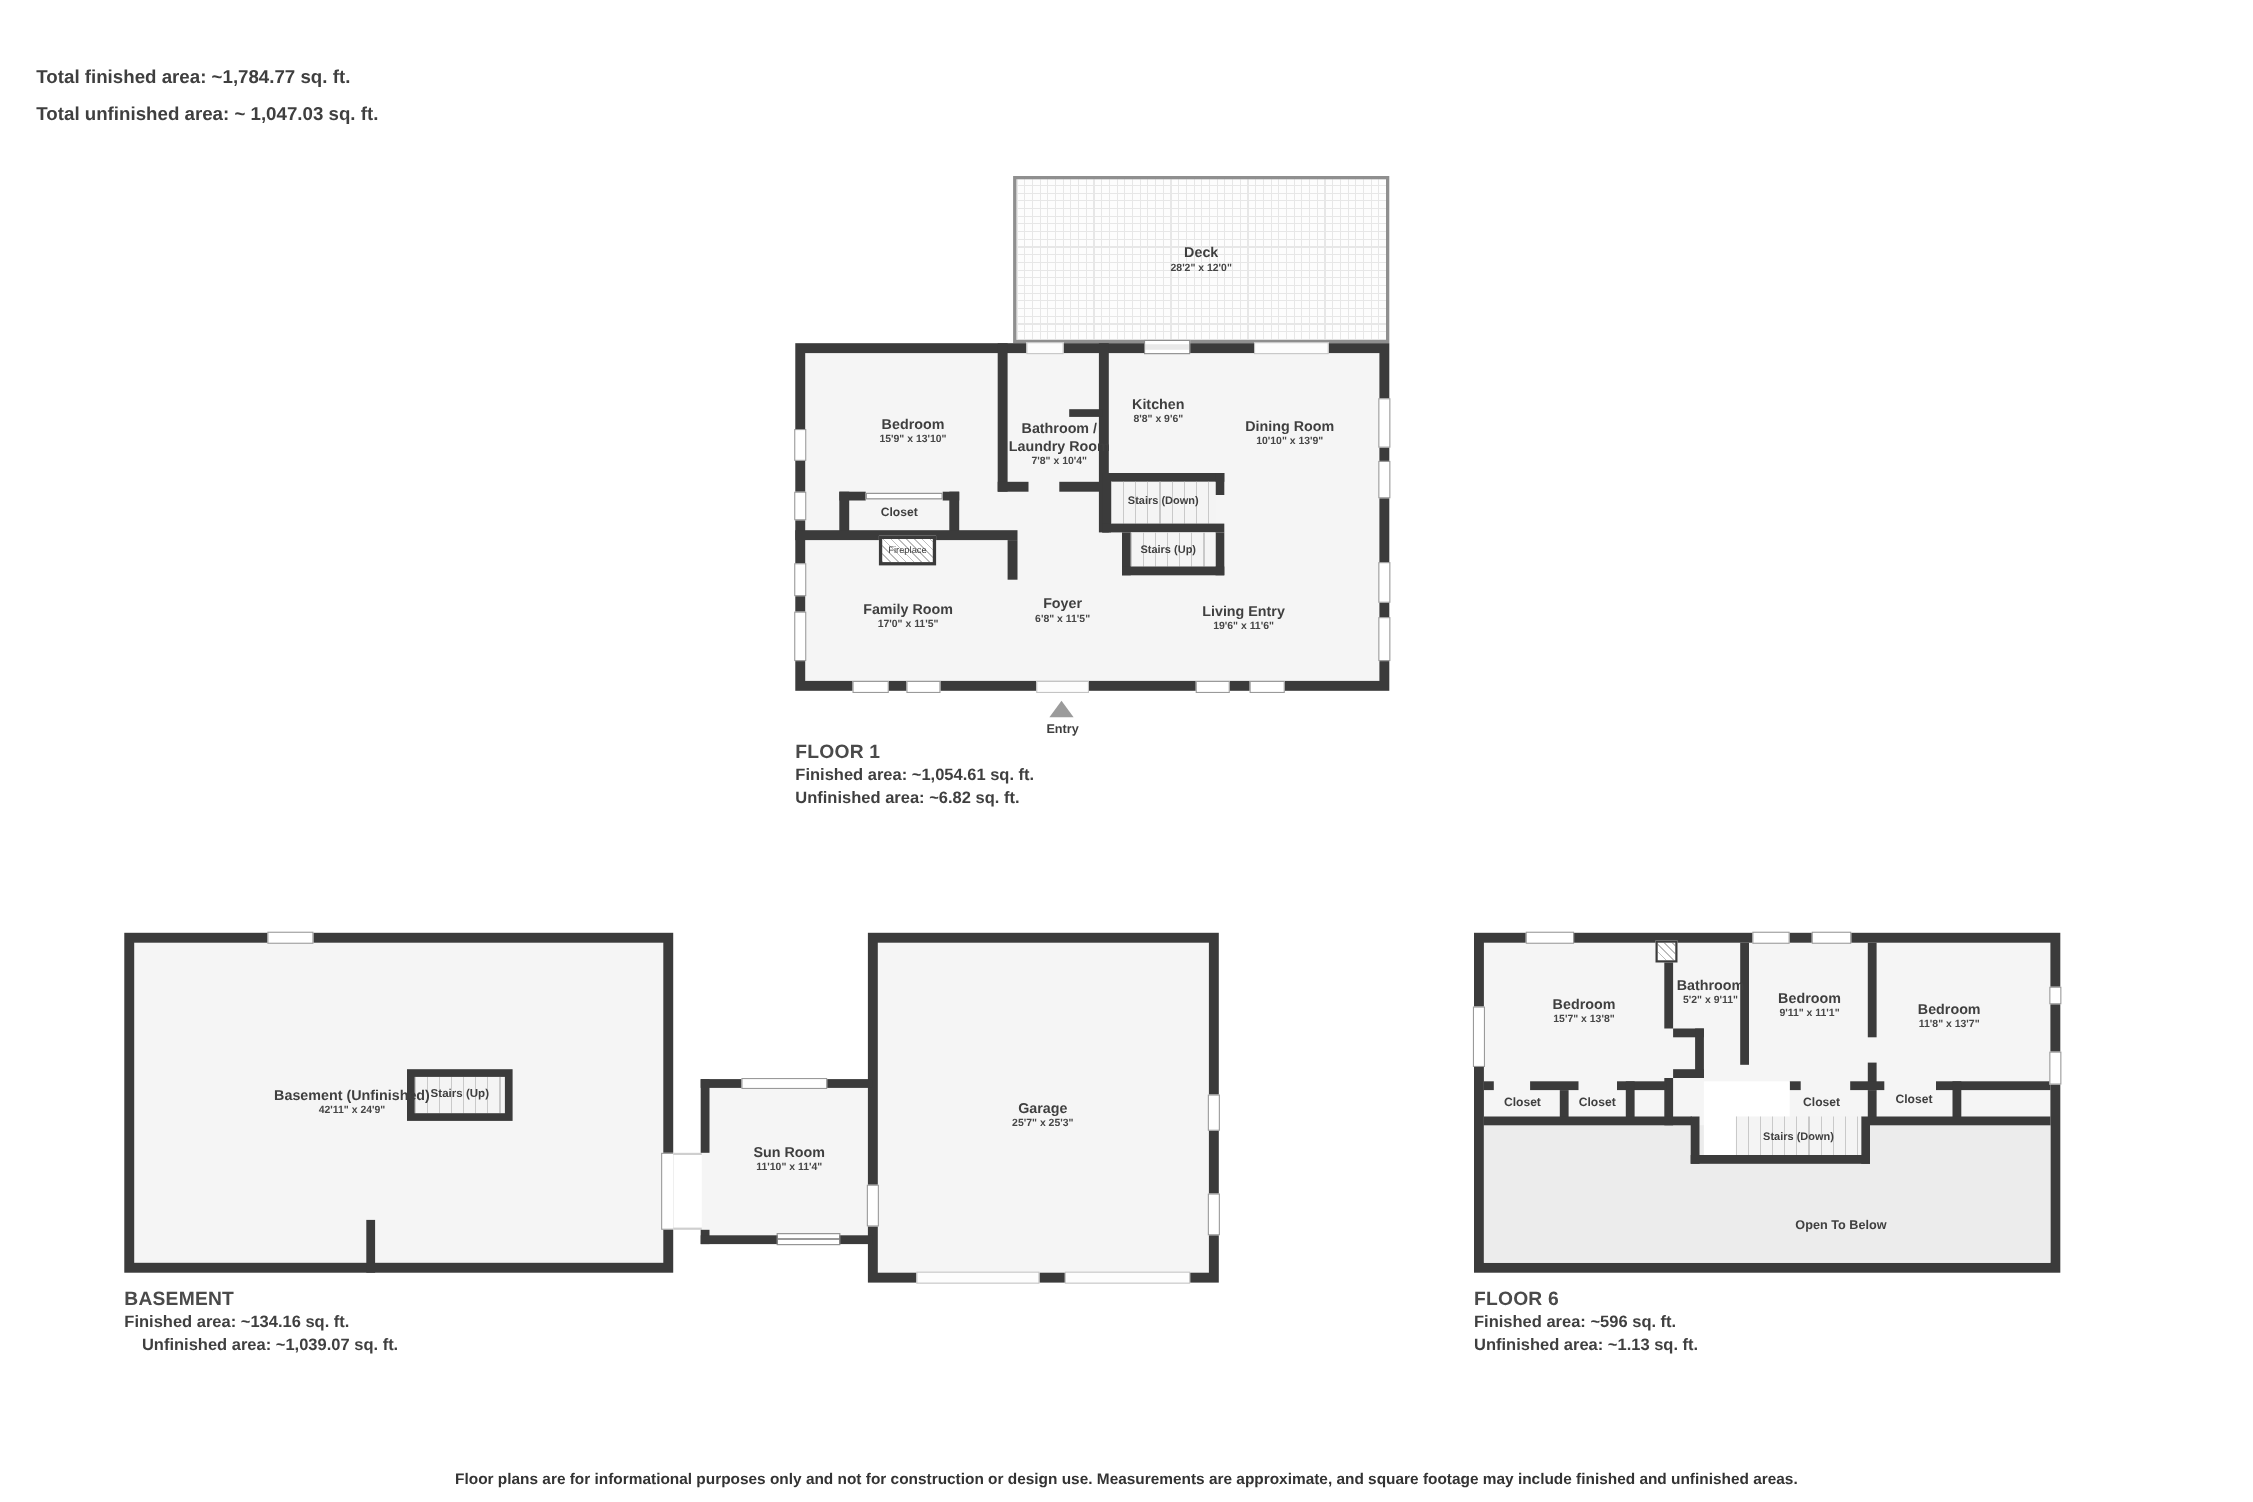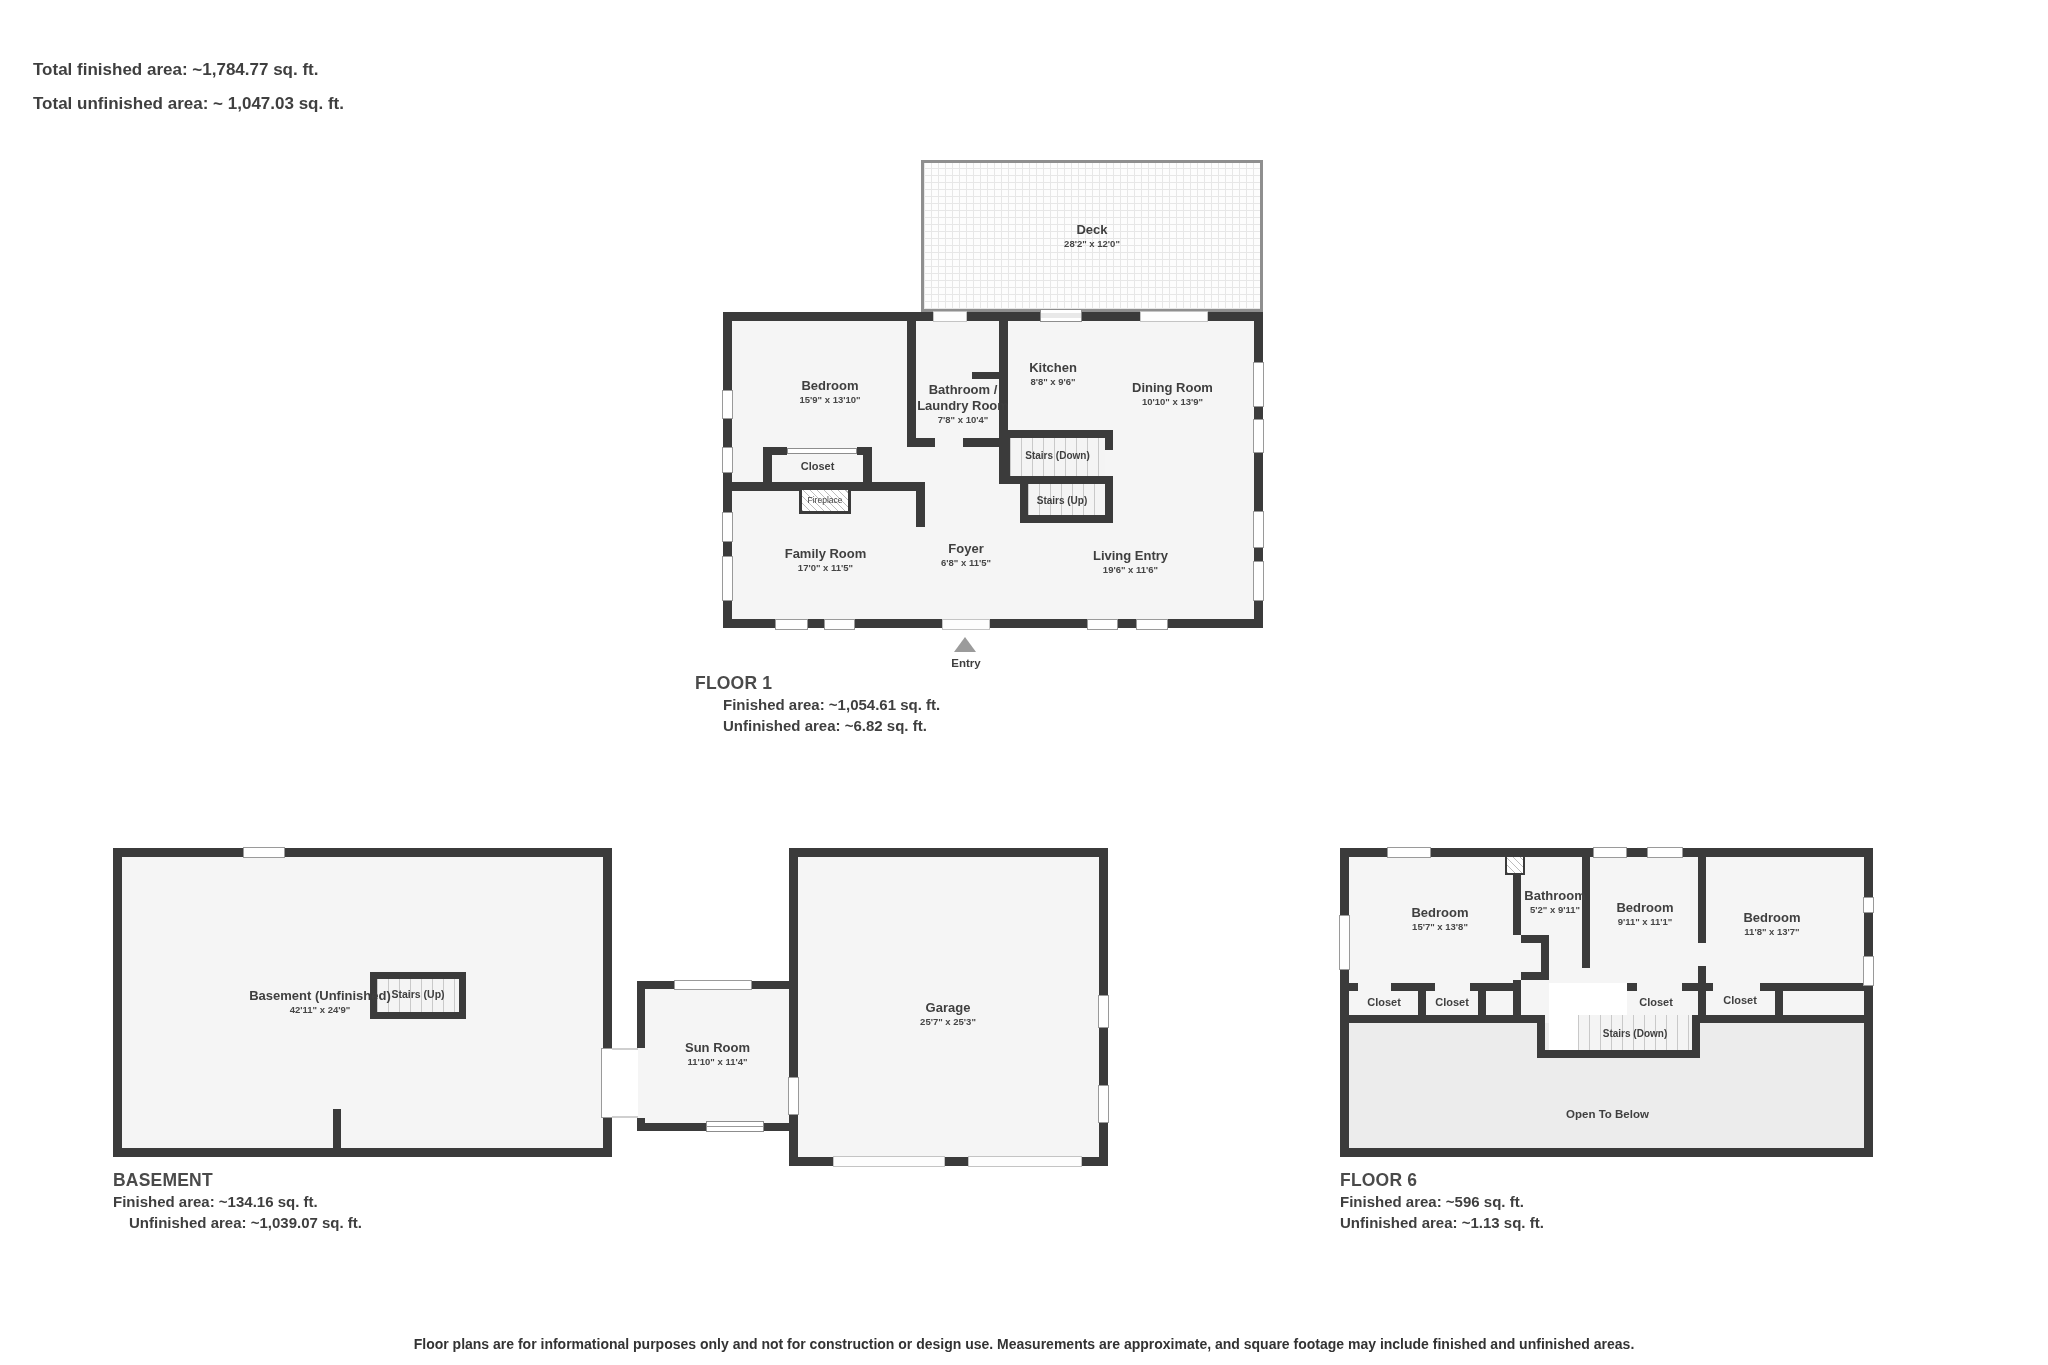--- a/index.html
+++ b/index.html
@@ -125,21 +125,21 @@
   </div>
   <div class="rlabel" style="left:1058px;top:548px;width:145px;">
     <div class="rname">Living Entry</div>
     <div class="rdims">19'6" x 11'6"</div>
   </div>
   <div class="clabel" style="left:770px;top:460px;width:95px;">Closet</div>
 
   <div class="tri" style="left:954px;top:637px;"></div>
   <div class="clabel" style="left:926px;top:657px;width:80px;font-size:11.5px;">Entry</div>
 
-  <div class="abs sec-title" style="left:695px;top:673px;">FLOOR 1</div>
+  <div class="abs sec-title" style="left:723px;top:673px;">FLOOR 1</div>
   <div class="abs sec-line" style="left:723px;top:696px;">Finished area: ~1,054.61 sq. ft.</div>
   <div class="abs sec-line" style="left:723px;top:717px;">Unfinished area: ~6.82 sq. ft.</div>
 
   <div class="whitefill" style="left:637px;top:981px;width:161px;height:150px;background:#f5f5f5;"></div>
   <div class="plan-fill" style="left:113px;top:848px;width:499px;height:309px;"></div>
   <div class="plan-fill" style="left:789px;top:848px;width:319px;height:318px;"></div>
 
   <div class="win" style="left:243px;top:847px;width:42px;height:11px;"></div>
   <div class="wall" style="left:333px;top:1109px;width:8px;height:48px;"></div>
 
@@ -235,21 +235,21 @@
     <div class="rdims">9'11" x 11'1"</div>
   </div>
   <div class="rlabel" style="left:1722px;top:910px;width:100px;">
     <div class="rname">Bedroom</div>
     <div class="rdims">11'8" x 13'7"</div>
   </div>
   <div class="clabel" style="left:1349px;top:996px;width:70px;">Closet</div>
   <div class="clabel" style="left:1417px;top:996px;width:70px;">Closet</div>
   <div class="clabel" style="left:1621px;top:996px;width:70px;">Closet</div>
   <div class="clabel" style="left:1705px;top:994px;width:70px;">Closet</div>
-  <div class="clabel" style="left:1500px;top:1108px;width:215px;font-size:11.5px;">Open To Below</div>
+  <div class="clabel" style="left:1500px;top:1108px;width:215px;font-size:11.5px;text-align:right;">Open To Below</div>
 
   <div class="abs sec-title" style="left:1340px;top:1170px;">FLOOR 6</div>
   <div class="abs sec-line" style="left:1340px;top:1193px;">Finished area: ~596 sq. ft.</div>
   <div class="abs sec-line" style="left:1340px;top:1214px;">Unfinished area: ~1.13 sq. ft.</div>
 
   <div class="disclaimer" style="top:1336px;">Floor plans are for informational purposes only and not for construction or design use. Measurements are approximate, and square footage may include finished and unfinished areas.</div>
 
 </div>
 
 </body></html>

